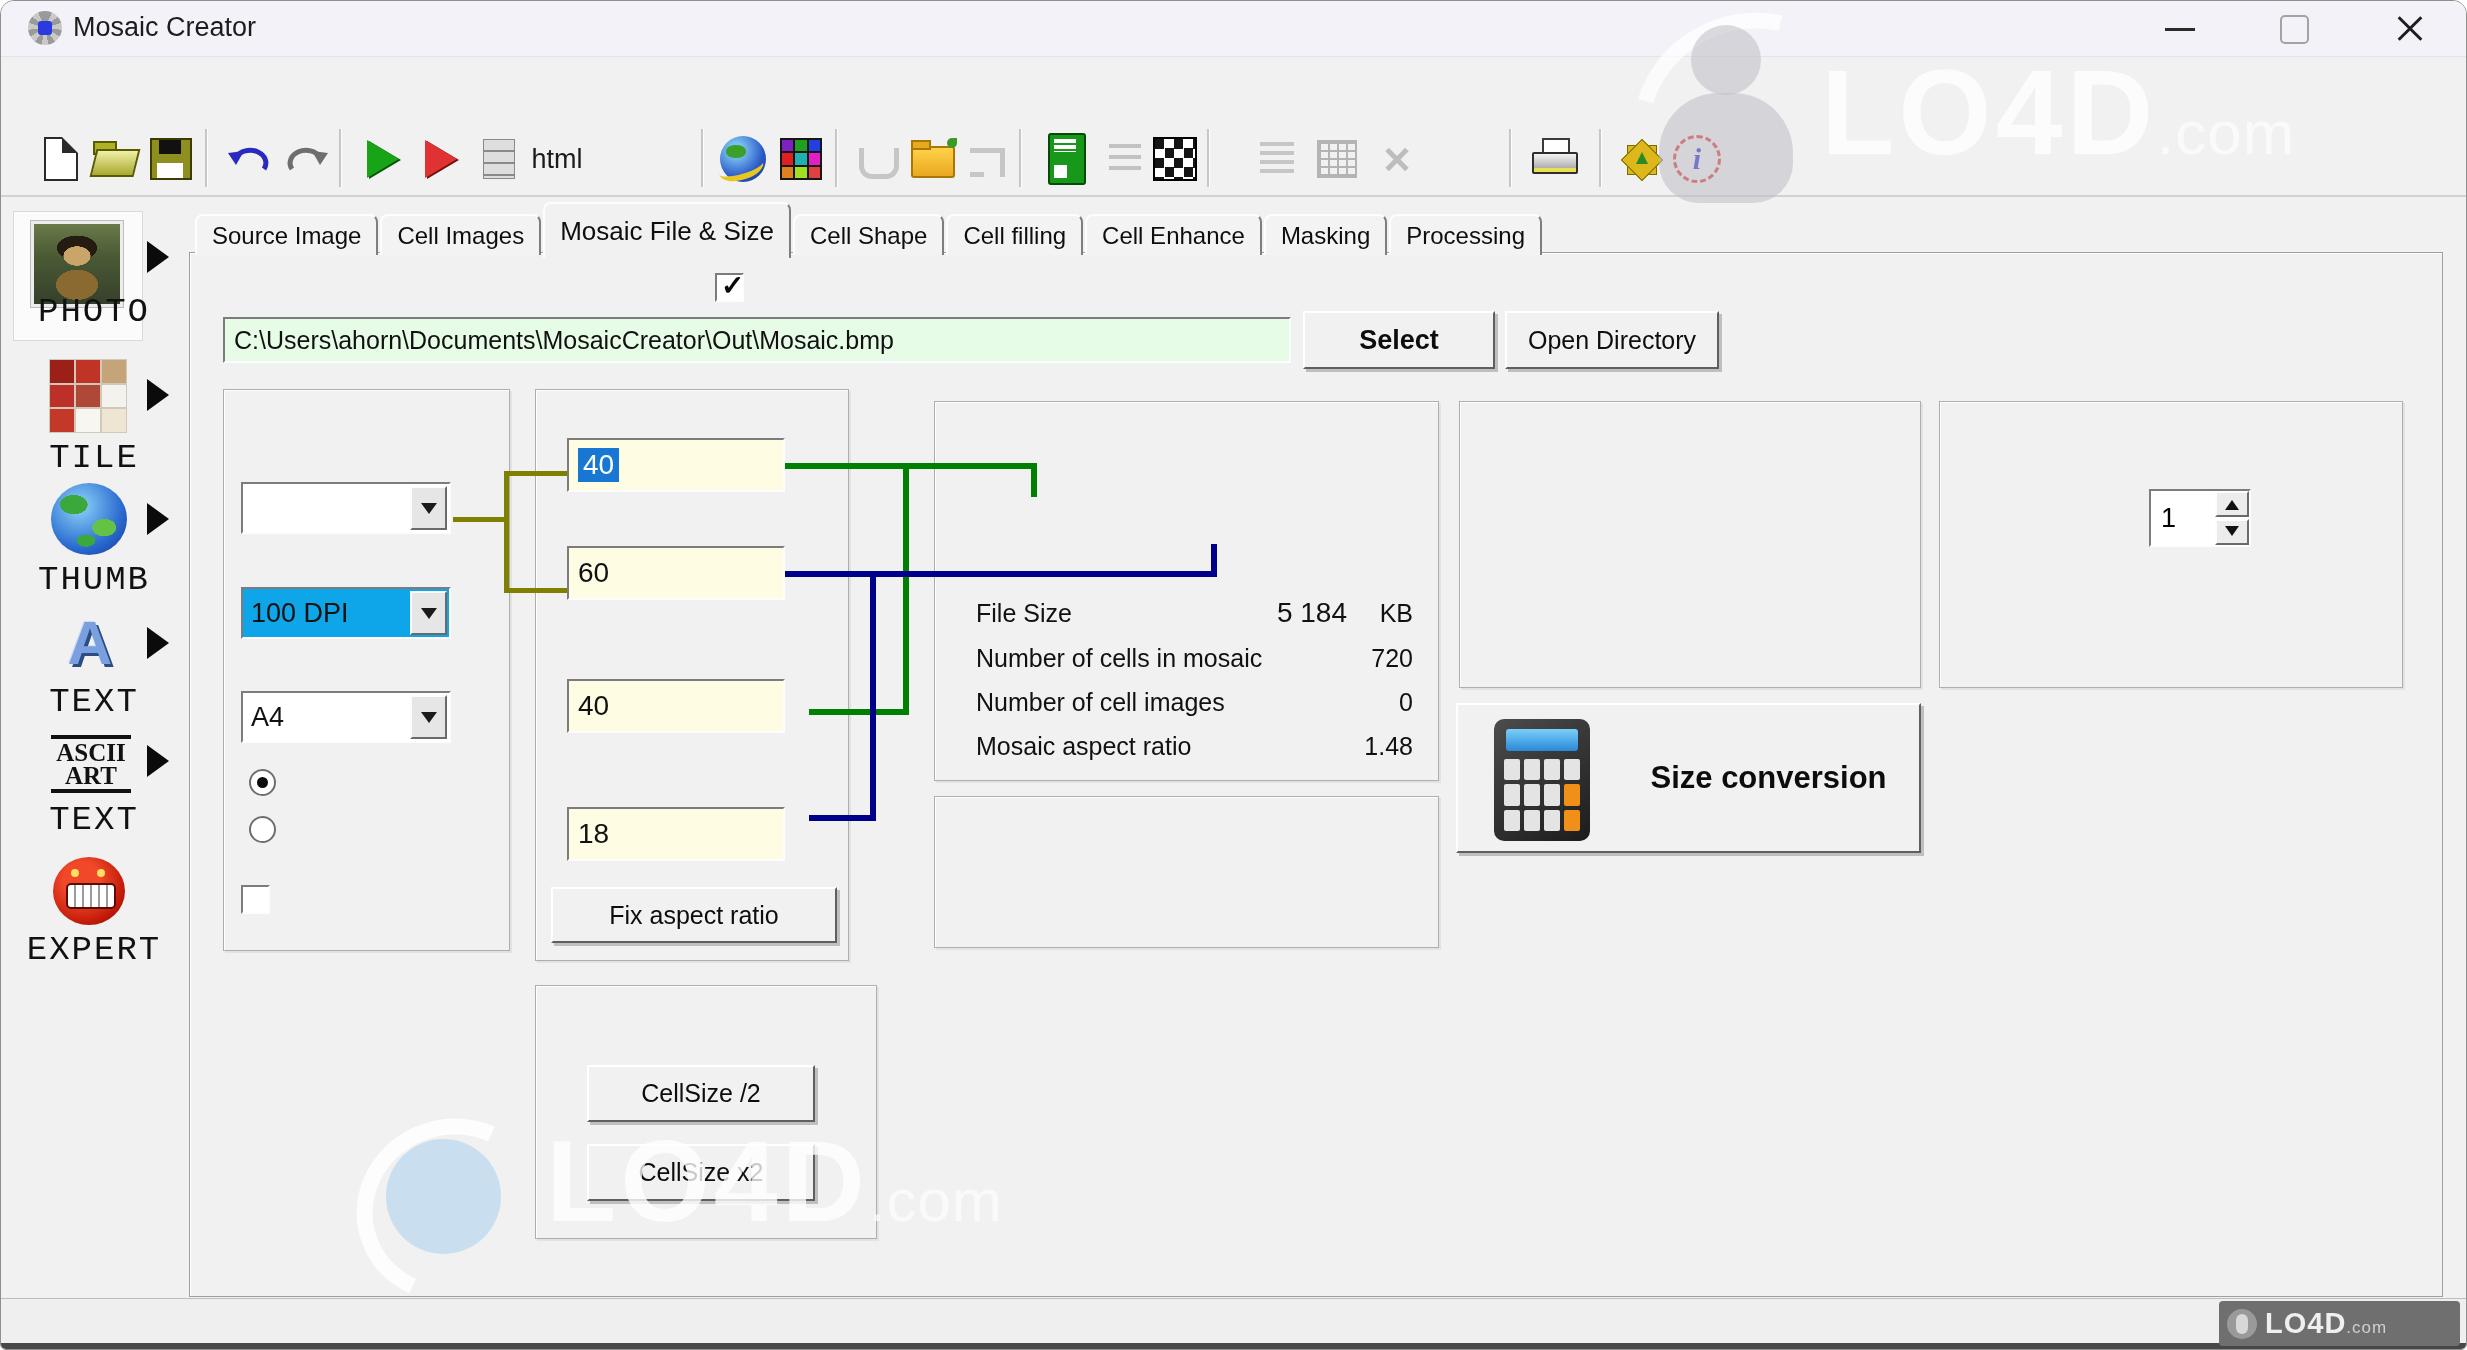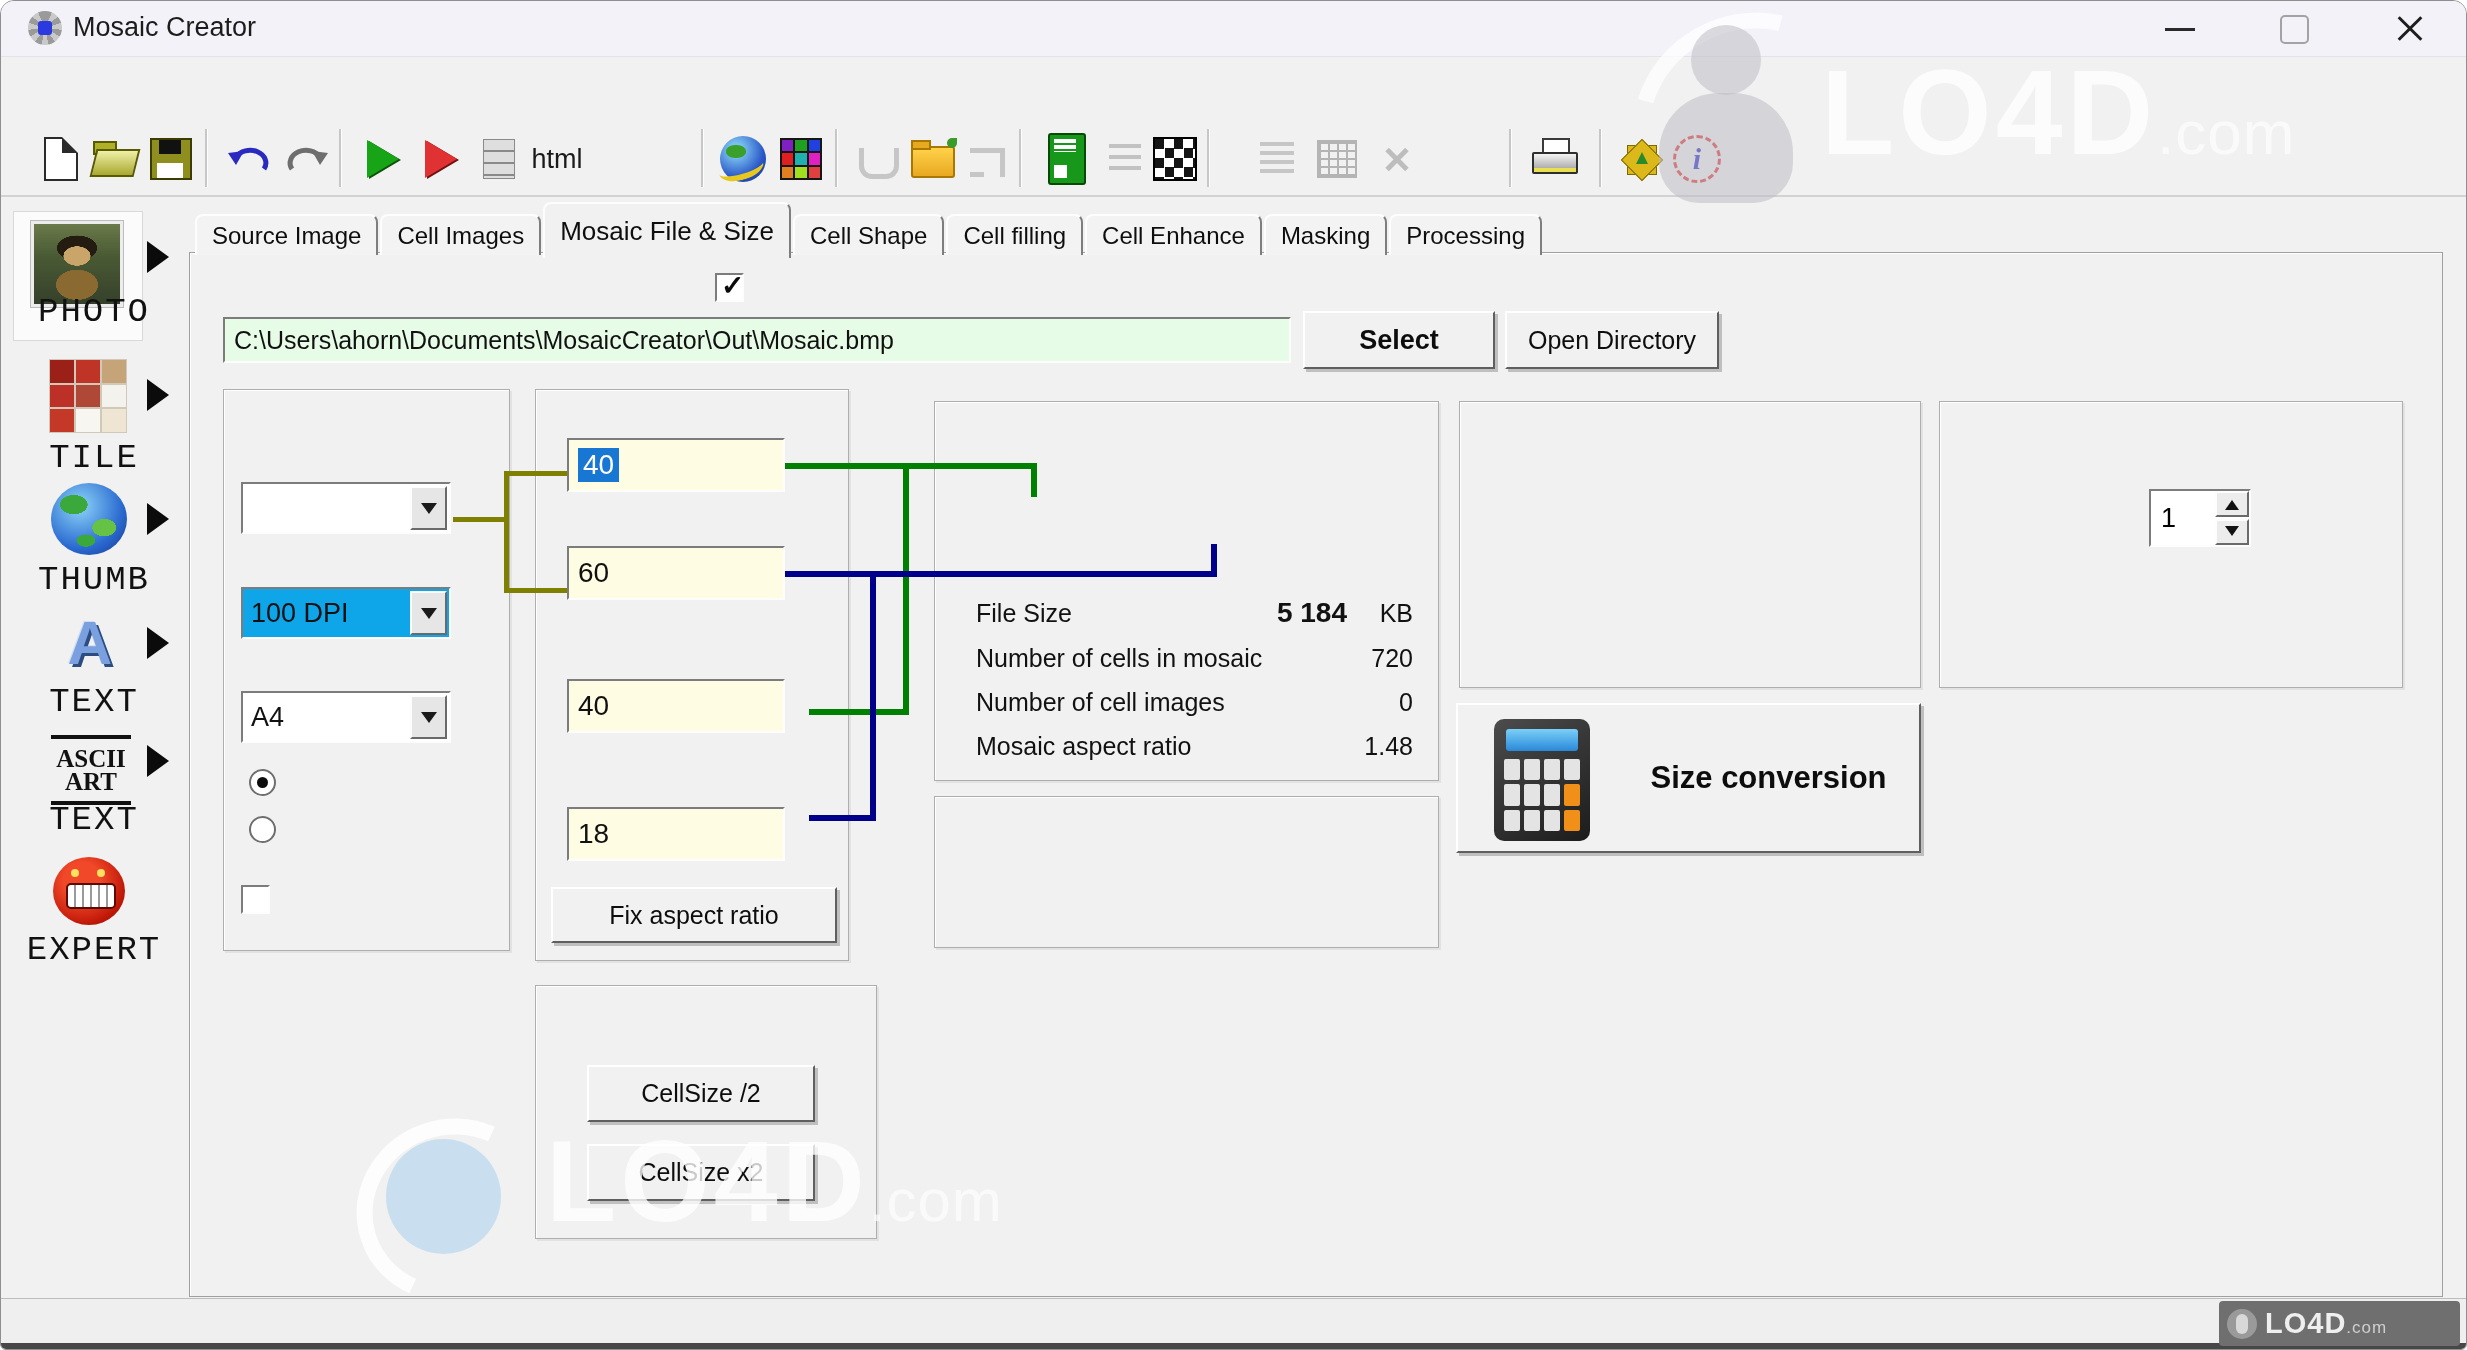--- a/index.html
+++ b/index.html
@@ -1,19 +1,19 @@
 <!DOCTYPE html>
 <html><head>
 <meta charset="utf-8">
 <style>
   html,body{margin:0;padding:0;background:#ffffff;font-family:"Liberation Sans",sans-serif;}
   .app{position:relative;width:2467px;height:1350px;background:#f1f1f1;border:1px solid #8f8f8f;
        border-radius:14px 14px 6px 6px;overflow:hidden;box-sizing:border-box;}
   .lbl{position:absolute;font-size:25px;color:#131313;white-space:nowrap;}
-  .b{font-weight:bold;}
+  .b{font-weight:normal;}
   .fs27{font-size:27px;}
   .fs28{font-size:28px;}
 
   
   .titlebar{position:absolute;left:0;top:0;width:100%;height:55px;background:#f3f2f8;border-bottom:1px solid #e4e3ea;}
   .appicon{position:absolute;left:27px;top:10px;width:34px;height:34px;border-radius:50%;
            background:repeating-conic-gradient(#9a9a9a 0 24deg,#c9c9c9 24deg 48deg);}
   .appicon::after{content:"";position:absolute;inset:10px;background:#2a3ae0;border-radius:3px;}
   .wintitle{position:absolute;left:72px;top:11px;font-size:27px;color:#1c1c1c;}
   .winbtn{position:absolute;top:8px;width:62px;height:40px;display:flex;align-items:center;justify-content:center;}
@@ -94,21 +94,21 @@
   .tilegrid{position:absolute;left:48px;top:358px;width:78px;height:74px;display:grid;grid-template-columns:repeat(3,1fr);}
   .tilegrid i{display:block;border:0.5px solid #d0c8b8;}
   .earth{position:absolute;left:50px;top:482px;width:76px;height:72px;border-radius:50%;
     background:radial-gradient(ellipse 30% 22% at 30% 30%,#3aa83a 0 60%,rgba(0,0,0,0) 61%),
                radial-gradient(ellipse 26% 20% at 70% 62%,#66c244 0 60%,rgba(0,0,0,0) 61%),
                radial-gradient(ellipse 20% 14% at 46% 80%,#3aa83a 0 60%,rgba(0,0,0,0) 61%),
                radial-gradient(circle at 38% 32%,#7ac0f0 0 12%,#2a6ad0 62%,#16328e);}
   .letterA{position:absolute;left:52px;top:606px;width:74px;text-align:center;font-size:62px;font-weight:bold;color:#7aa0e0;
            text-shadow:3px 3px 0 #2d4d80,-1px -1px 0 #cfdcf2;}
   .asciiart{position:absolute;left:50px;top:734px;width:80px;border-top:4px solid #111;border-bottom:4px solid #111;
-            text-align:center;font-family:"Liberation Serif",serif;font-weight:bold;font-size:25px;line-height:0.92;color:#111;padding:8px 0;}
+            text-align:center;font-family:"Liberation Serif",serif;font-weight:bold;font-size:25px;line-height:0.92;color:#111;padding:2px 0;}
   .devil{position:absolute;left:52px;top:856px;width:72px;height:68px;border-radius:50%;position:absolute;
          background:radial-gradient(circle at 40% 35%,#f04828 0 30%,#c01808 70%,#800800);}
   .devil::before{content:"";position:absolute;left:13px;top:26px;width:46px;height:22px;border-radius:5px;border:2px solid #5a0c04;
          background:repeating-linear-gradient(90deg,#fff 0 6px,#9a9a9a 6px 8px);}
   .devil::after{content:"";position:absolute;left:18px;top:12px;width:8px;height:8px;border-radius:50%;background:#ffe060;box-shadow:26px 0 0 #ffe060;}
 
   
   .tabbar{position:absolute;left:194px;top:202px;height:52px;display:flex;align-items:flex-end;z-index:7;}
   .tab{height:39px;display:flex;align-items:center;padding:0 15px;background:#f3f3f3;font-size:24px;color:#0e0e0e;
        border:2px solid;border-color:#fdfdfd #7e7e7e #7e7e7e #fdfdfd;border-bottom:none;border-radius:8px 8px 0 0;margin-right:2px;}

